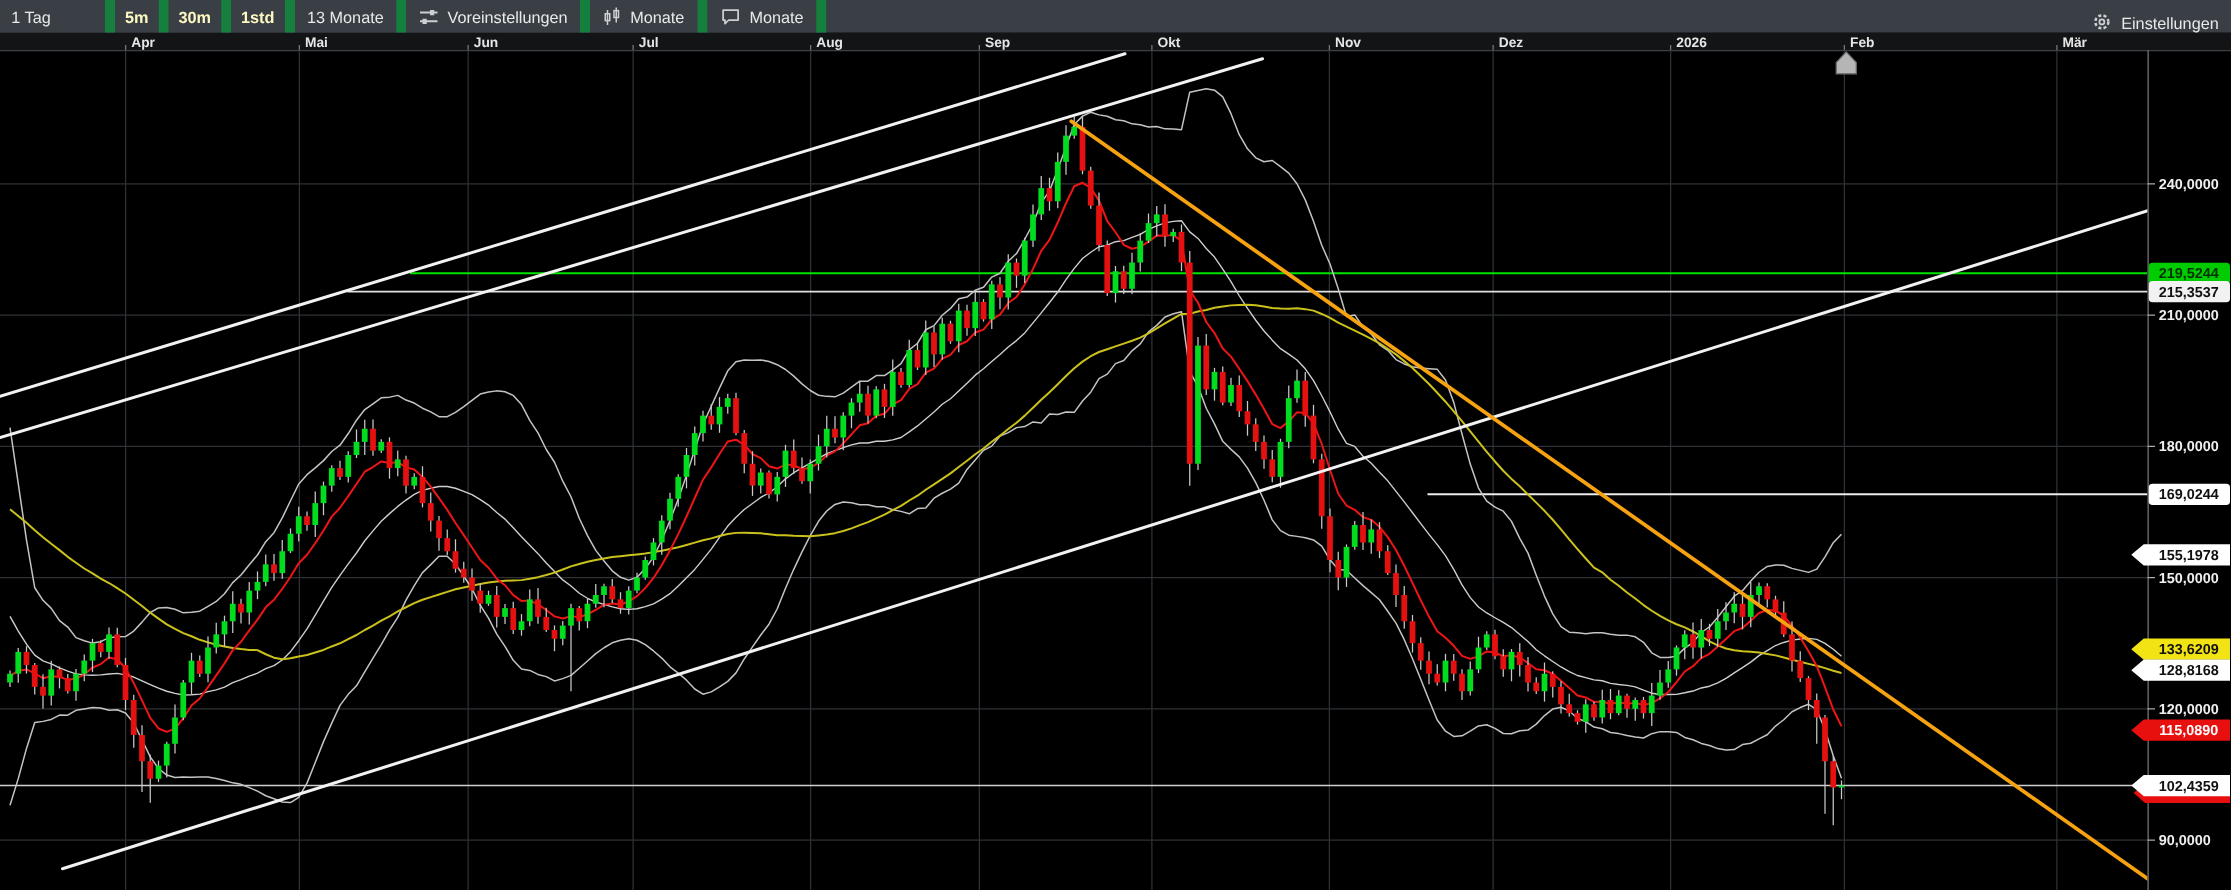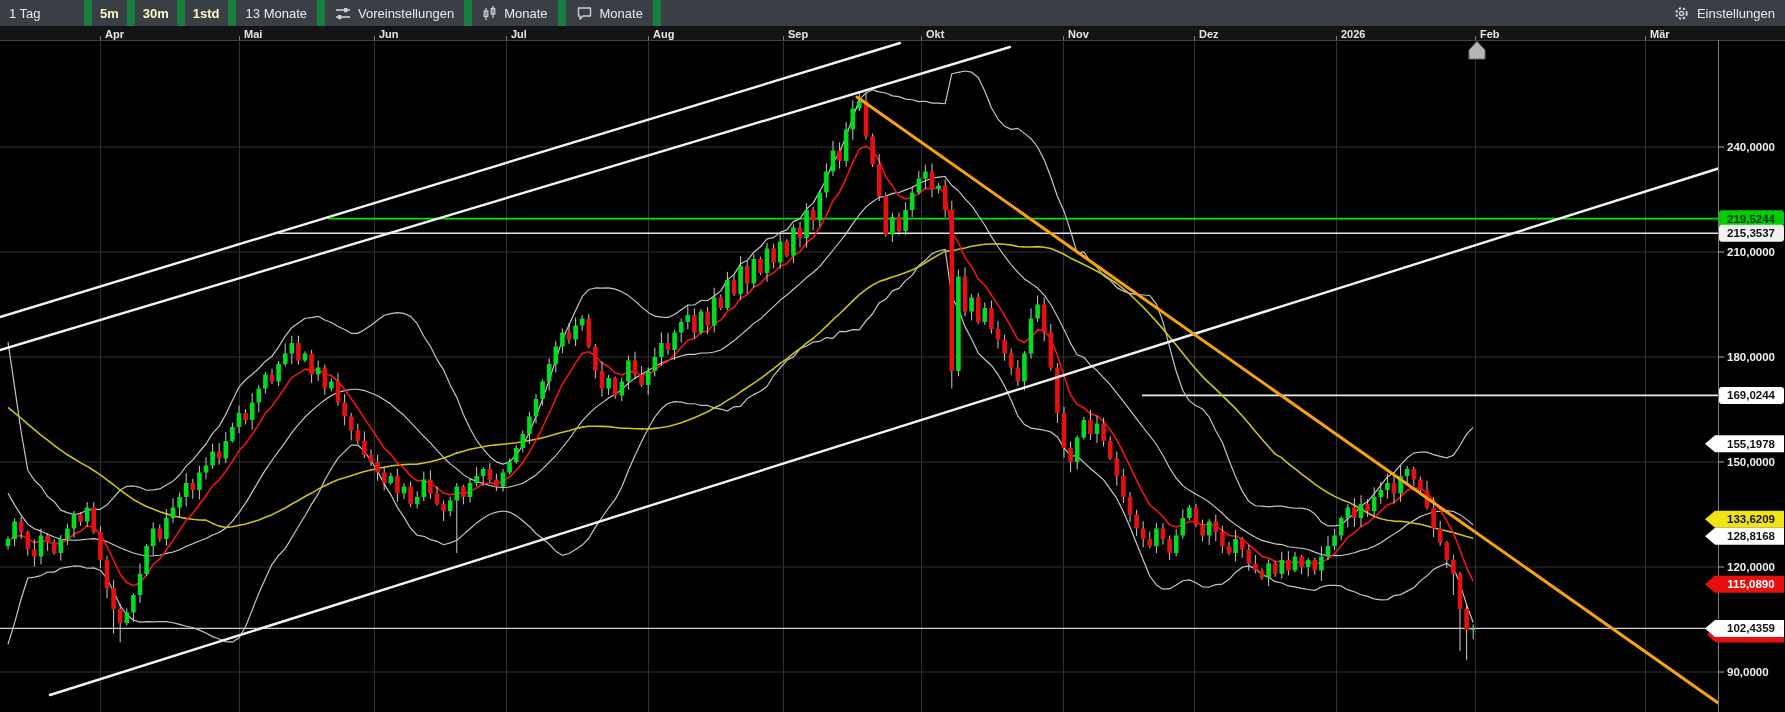--- a/index.html
+++ b/index.html
@@ -6,21 +6,21 @@
   body{width:1785px;height:712px;overflow:hidden;font-family:"Liberation Sans","DejaVu Sans",sans-serif;}
   .app{width:1785px;height:712px;position:relative;background:#000;}
   .toolbar{display:flex;height:27px;background:#3a3f45;align-items:stretch;color:#e9e9e9;
            font-size:13px;border-bottom:1px solid #0c0e10;box-sizing:border-box;user-select:none;}
   .tb-btn{display:flex;align-items:center;padding:0 10px;border-right:8px solid #15803d;
           white-space:nowrap;cursor:pointer;background:#3a3f45;}
   .tb-btn.wide{width:92px;box-sizing:border-box;padding-left:9px;}
   .tb-btn.yellow{color:#fef9c3;font-weight:bold;padding:0 8px;}
   .tb-btn .ticon{display:flex;align-items:center;margin-right:7px;}
   .tb-spacer{flex:1;}
-  .tb-right{display:flex;align-items:center;padding:0 10px;cursor:pointer;}
+  .tb-right{display:flex;align-items:flex-end;padding:0 10px;cursor:pointer;}
   .tb-right .ticon{display:flex;align-items:center;margin-right:7px;}
   svg.chart{display:block;}
   text{font-family:"Liberation Sans","DejaVu Sans",sans-serif;}
 </style>
 </head>
 <body>
 
 <div class="app">
 
   <div class="toolbar">

